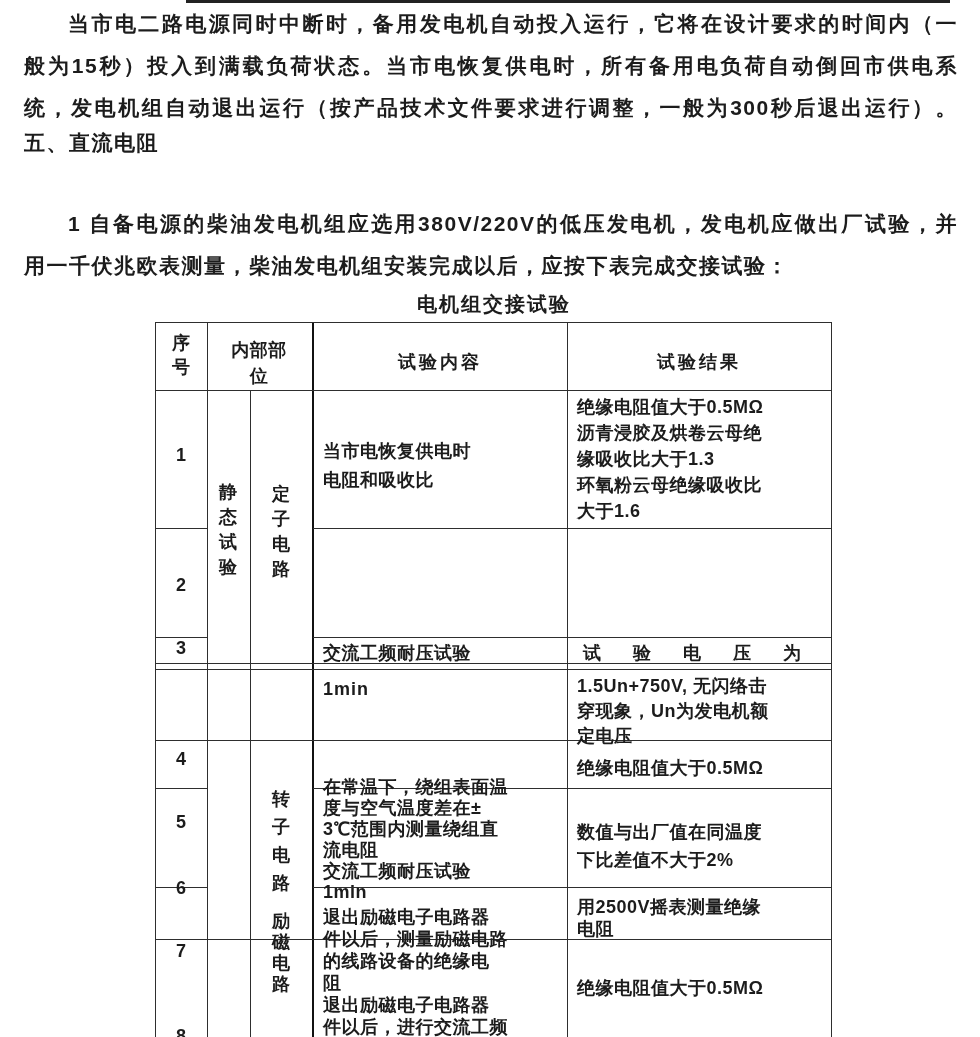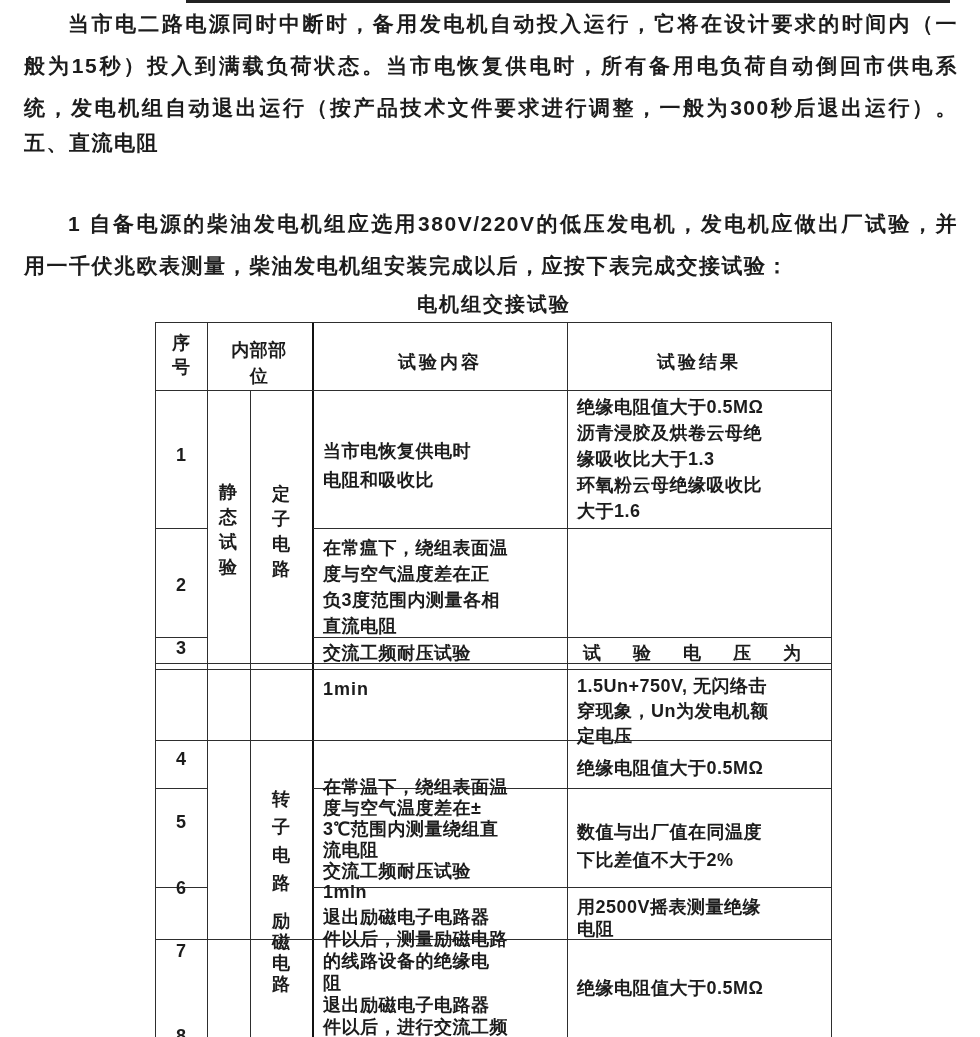--- a/index.html
+++ b/index.html
@@ -91,24 +91,20 @@
     <div class="vlabel" style="left:115px;top:589px;line-height:21px">励磁电路</div>
 
     <div class="cell" style="left:168px;top:115px;width:240px;line-height:29px">当市电恢复供电时
 电阻和吸收比</div>
     <div class="cell" style="left:422px;top:72px;width:250px;line-height:26px">绝缘电阻值大于0.5MΩ
 沥青浸胶及烘卷云母绝
 缘吸收比大于1.3
 环氧粉云母绝缘吸收比
 大于1.6</div>
 
-    <div class="cell" style="left:168px;top:213px;width:240px;line-height:26px">在常瘟下，绕组表面温
-度与空气温度差在正
-负3度范围内测量各相
-直流电阻</div>
 
     <div class="cell" style="left:168px;top:318px;width:240px">交流工频耐压试验</div>
     <div class="cell spread" style="left:428px;top:318px">试验电压为</div>
     <div class="cell latin" style="left:168px;top:354px;width:240px">1min</div>
     <div class="cell" style="left:422px;top:352px;width:250px;line-height:25px">1.5Un+750V, 无闪络击
 穿现象，Un为发电机额
 定电压</div>
 
     <div class="cell" style="left:422px;top:433px;width:250px">绝缘电阻值大于0.5MΩ</div>
 

